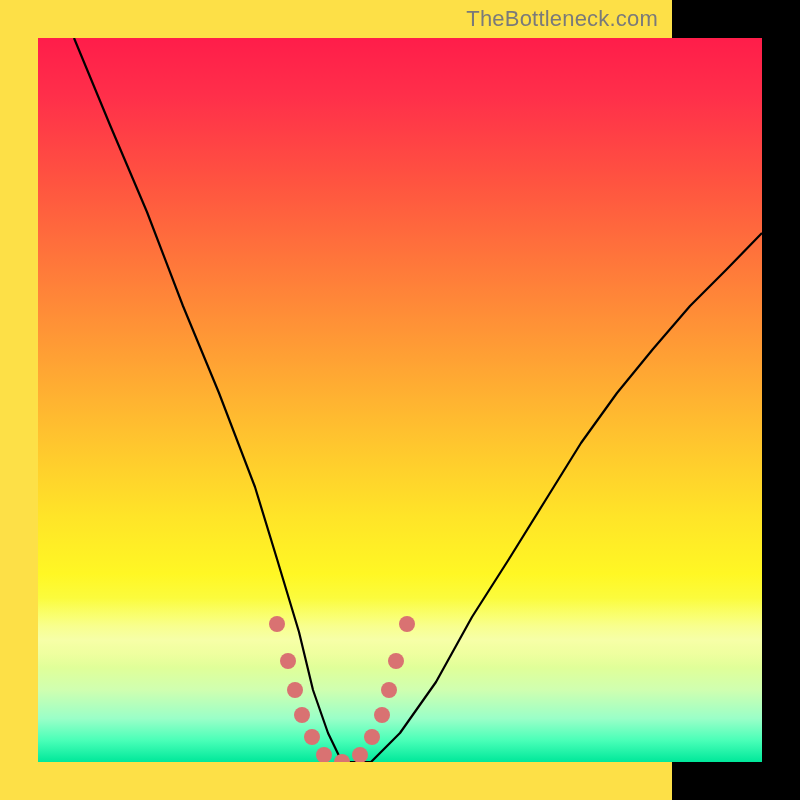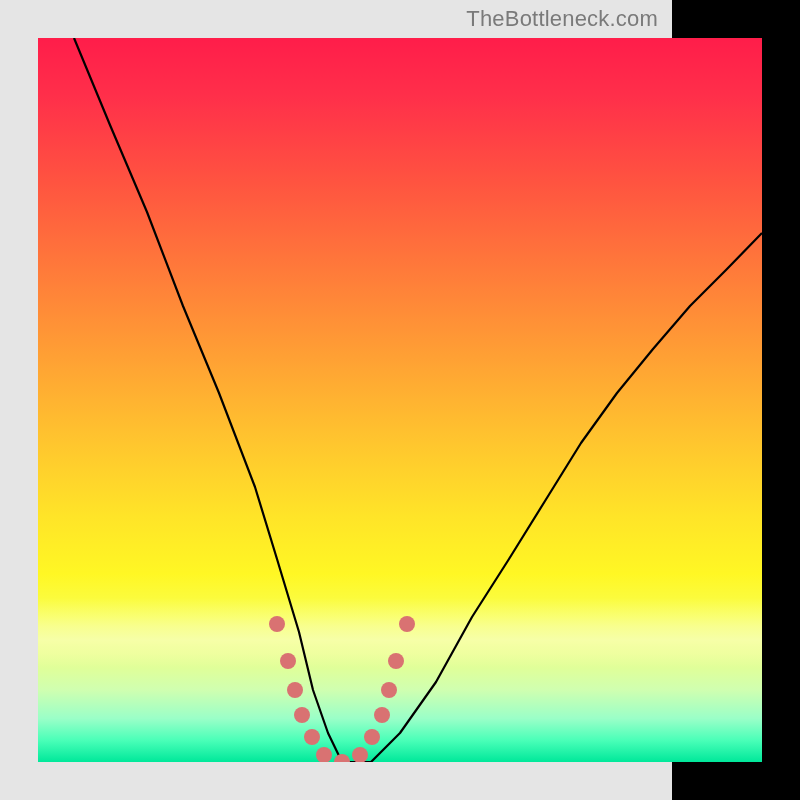--- a/index.html
+++ b/index.html
@@ -10,21 +10,21 @@
     background: #000;
     font-family: Arial, Helvetica, sans-serif;
     overflow: hidden;
   }
   .frame {
     position: absolute;
     top: 0;
     left: 0;
     width: 672px;
     height: 800px;
-    background: #e5e5e5;
+    background: #fde047;
   }
   .plot-area {
     position: absolute;
     top: 38px;
     left: 38px;
     width: 724px;
     height: 724px;
     overflow: hidden;
   }
   .gradient {

